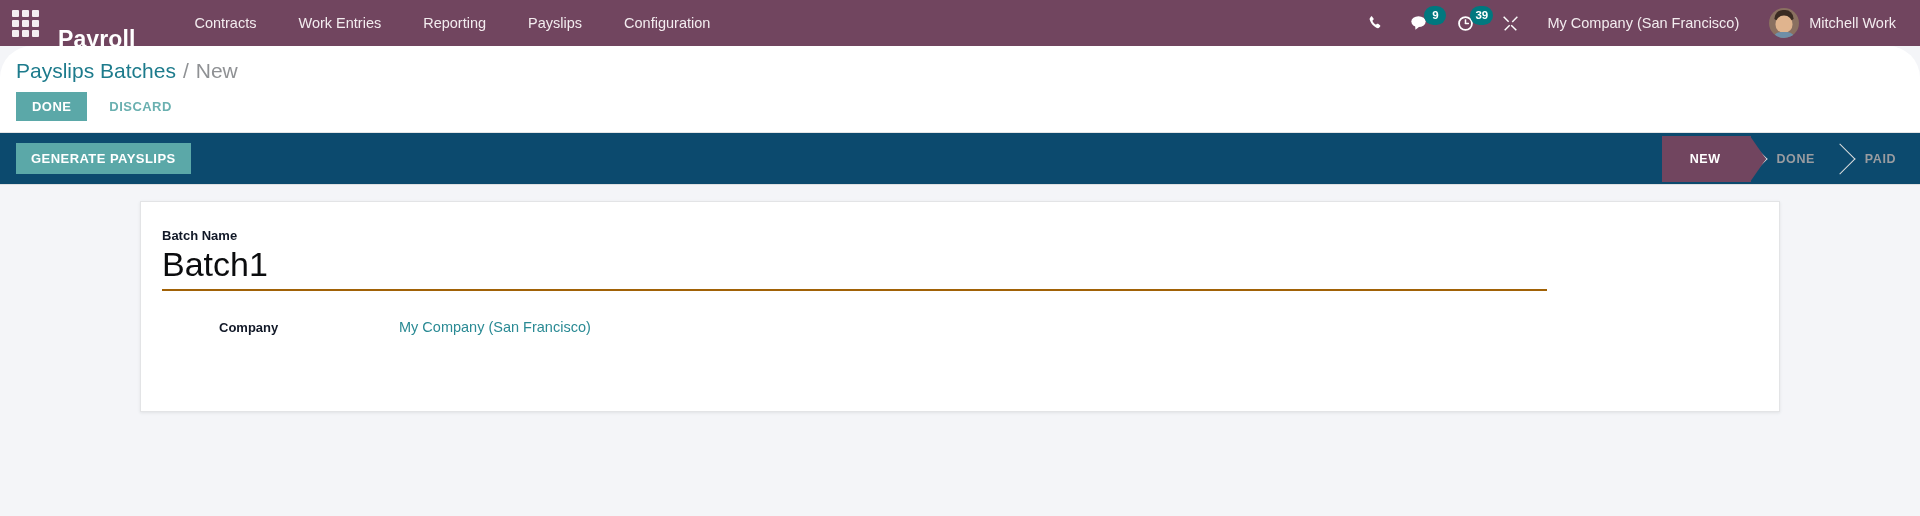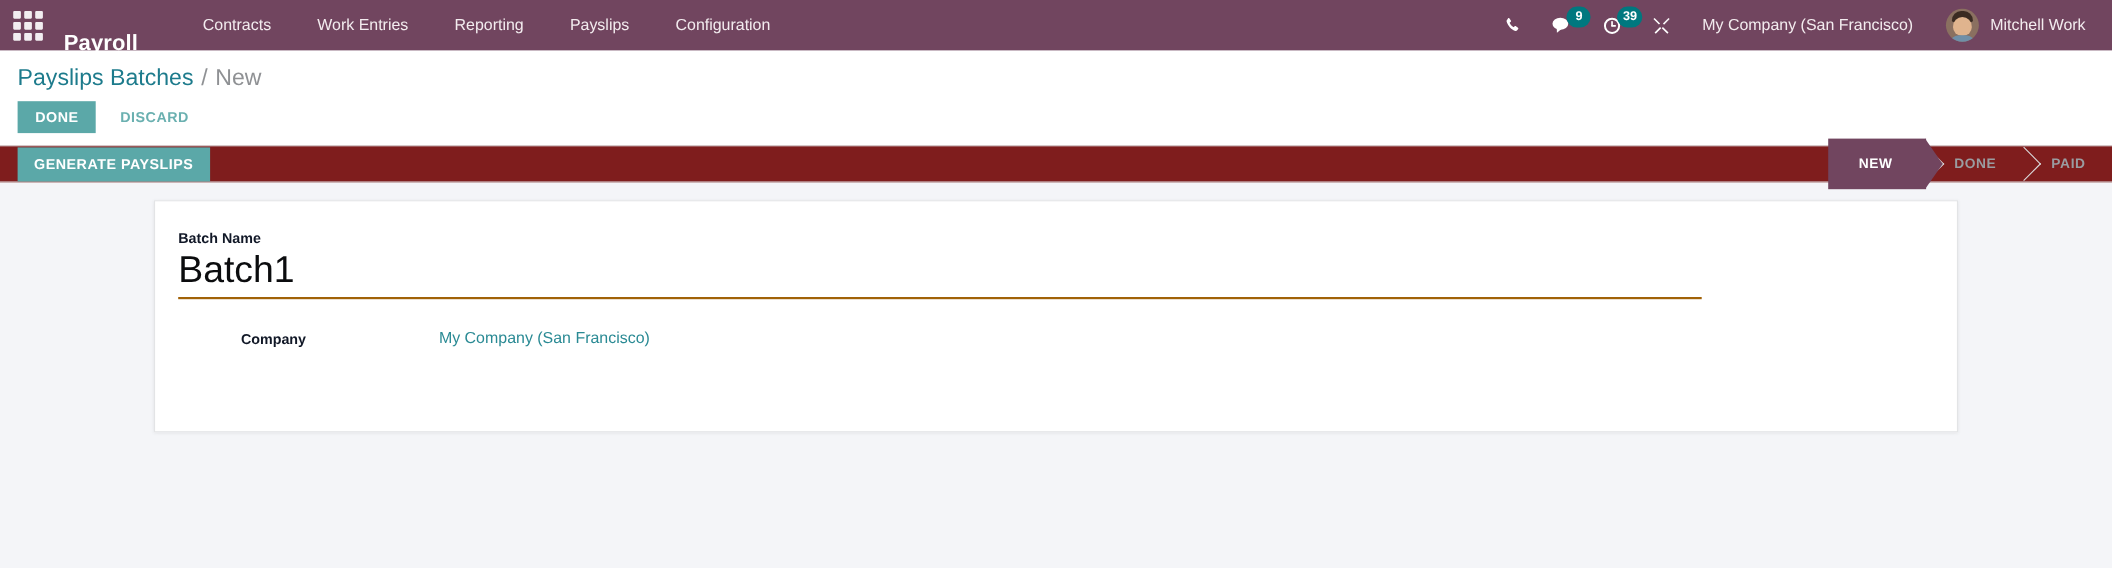--- a/index.html
+++ b/index.html
@@ -31,21 +31,21 @@
     cursor: pointer;
     margin-right: 6px;
   }
   .apps-grid i {
     background: #f2eef1;
     border-radius: 1px;
     display: block;
     width: 7px; height: 7px;
   }
   .brand {
-    font-size: 20px;
+    font-size: 23px;
     font-weight: 700;
     letter-spacing: .1px;
     color: #ffffff;
     padding: 0 10px;
     cursor: pointer;
     margin-top: 33px;
   }
   .menu {
     display: flex;
     align-items: center;
@@ -134,21 +134,21 @@
     position: absolute;
     left: 50%; bottom: -3px;
     transform: translateX(-50%);
     width: 24px; height: 9px;
     border-radius: 9px 9px 0 0;
     background: #6f8fa8;
   }
   .user-name { font-size: 14.5px; color: #f3ecef; white-space: nowrap; }
 
   
-  .control-panel { background: #ffffff; }
+  .control-panel { background: #ffffff; border-radius: 32px; }
   .breadcrumb-row {
     padding: 13px 16px 0 16px;
     display: flex;
     align-items: baseline;
   }
   .bc-link {
     font-size: 21px;
     color: #1d7b8c;
     cursor: pointer;
   }
@@ -180,25 +180,25 @@
     font-weight: 700;
     letter-spacing: .45px;
     padding: 7px 14px;
     margin-left: 8px;
     cursor: pointer;
   }
 
   .statusbar-row {
     border-top: 1px solid #e4e5e6;
     border-bottom: 1px solid #dfe0e1;
-    height: 34px;
+    height: 53px;
     display: flex;
     align-items: center;
     padding: 0 0 0 16px;
-    background: #7f1d1d;
+    background: #0c4a6e;
     justify-content: flex-end;
   }
   .btn-generate {
     background: #5ba8a8;
     color: #ffffff;
     border: none;
     font-family: inherit;
     font-size: 13px;
     font-weight: 700;
     letter-spacing: .45px;

